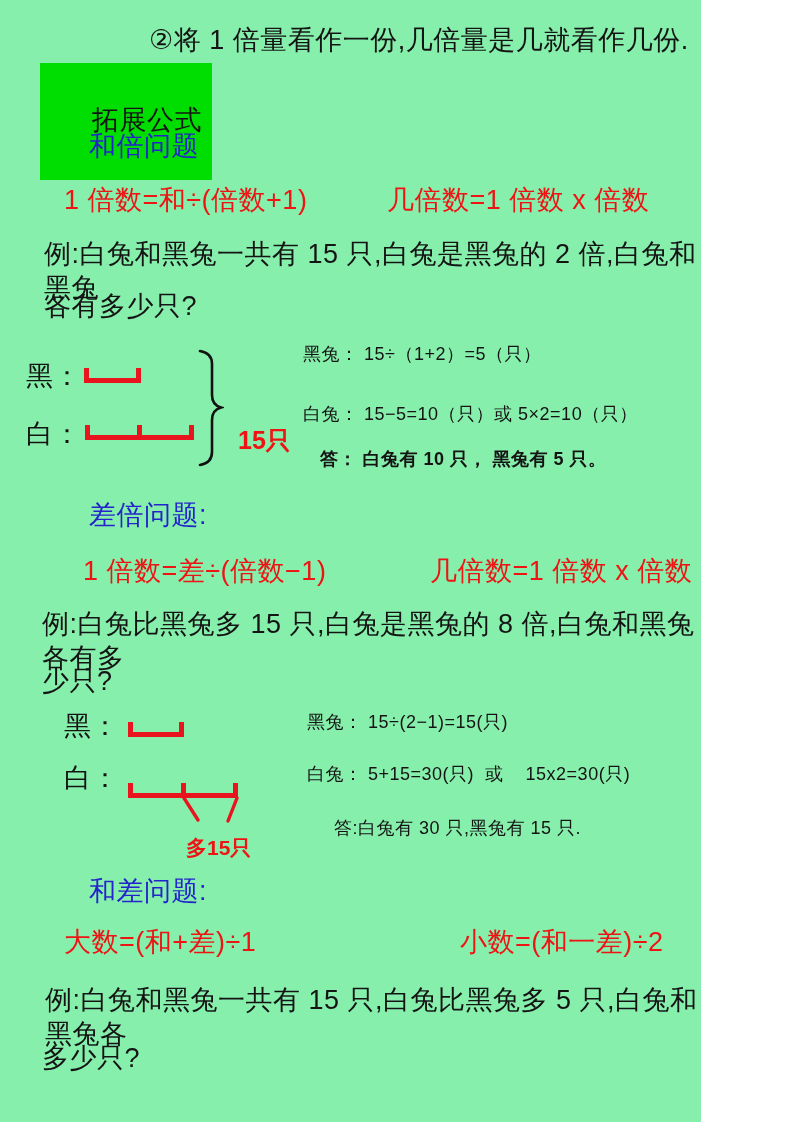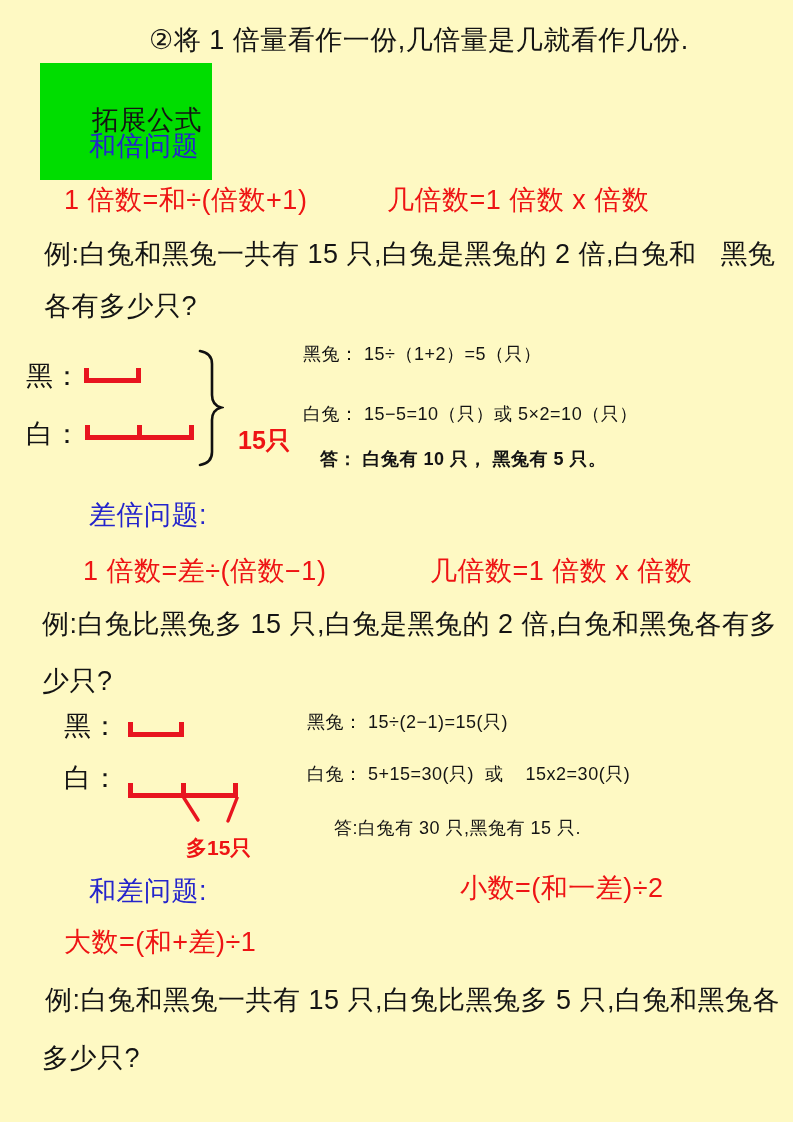--- a/index.html
+++ b/index.html
@@ -1,19 +1,19 @@
 <!DOCTYPE html>
 <html><head>
 <meta charset="utf-8">
 <style>
   html,body{margin:0;padding:0;background:#ffffff;}
   #page{
     position:relative;
-    width:793px;height:1122px;
-    background:#fef9c3;
+    width:701px;height:1122px;
+    background:#86efac;
     font-family:"Liberation Sans","DejaVu Sans",sans-serif;
     color:#141414;
     overflow:hidden;
   }
   .abs{position:absolute;white-space:pre-wrap;}
   .t{font-size:27px;letter-spacing:0.5px;line-height:1.25;}
   .sol{font-size:18px;letter-spacing:0.5px;}
   .red{color:#ee1414;}
   .blue{color:#2424cc;margin-left:44px;}
   .bold{font-weight:bold;margin-top:28px;}
@@ -53,21 +53,21 @@
   #d2-bar1{left:128px;top:722px;width:56px;}
   #d2-bar2{left:128px;top:783px;width:110px;}
   #d2-slants{left:180px;top:797px;}
   #d2-extra{left:186px;top:806px;font-size:21px;}
   #s2a{left:307px;top:710px;}
   #s2b{left:307px;top:762px;}
   #s2c{left:334px;top:816px;}
 
   #h3{left:45px;top:875px;}
   #f3a{left:64px;top:926px;}
-  #f3b{left:460px;top:872px;}
+  #f3b{left:460px;top:926px;}
   #ex3a{left:45px;top:984px;}
   #ex3b{left:42px;top:1042px;}
 </style>
 </head>
 <body>
 
 <div id="page">
 
   <div class="abs t" id="title">②将 1 倍量看作一份,几倍量是几就看作几份.</div>
 
@@ -99,21 +99,21 @@
   </svg>
   <div class="abs red bold" id="d1-label15">15只</div>
 
   <div class="abs sol" id="s1a">黑兔： 15÷（1+2）=5（只）</div>
   <div class="abs sol" id="s1b">白兔： 15−5=10（只）或 5×2=10（只）</div>
   <div class="abs sol" id="s1c">答： 白兔有 10 只， 黑兔有 5 只。</div>
 
   <div class="abs t blue" id="h2">差倍问题:</div>
   <div class="abs t red" id="f2a">1 倍数=差÷(倍数−1)</div>
   <div class="abs t red" id="f2b">几倍数=1 倍数 x 倍数</div>
-  <div class="abs t" id="ex2a">例:白兔比黑兔多 15 只,白兔是黑兔的 2 倍,白兔和黑兔各有多</div>
+  <div class="abs t" id="ex2a">例:白兔比黑兔多 15 只,白兔是黑兔的 8 倍,白兔和黑兔各有多</div>
   <div class="abs t" id="ex2b">少只?</div>
 
   <div class="abs t" id="d2-black-label">黑：</div>
   <div class="bracket" id="d2-bar1">
     <div class="bar"></div>
     <div class="tick l"></div>
     <div class="tick r"></div>
   </div>
   <div class="abs t" id="d2-white-label">白：</div>
   <div class="bracket" id="d2-bar2">

